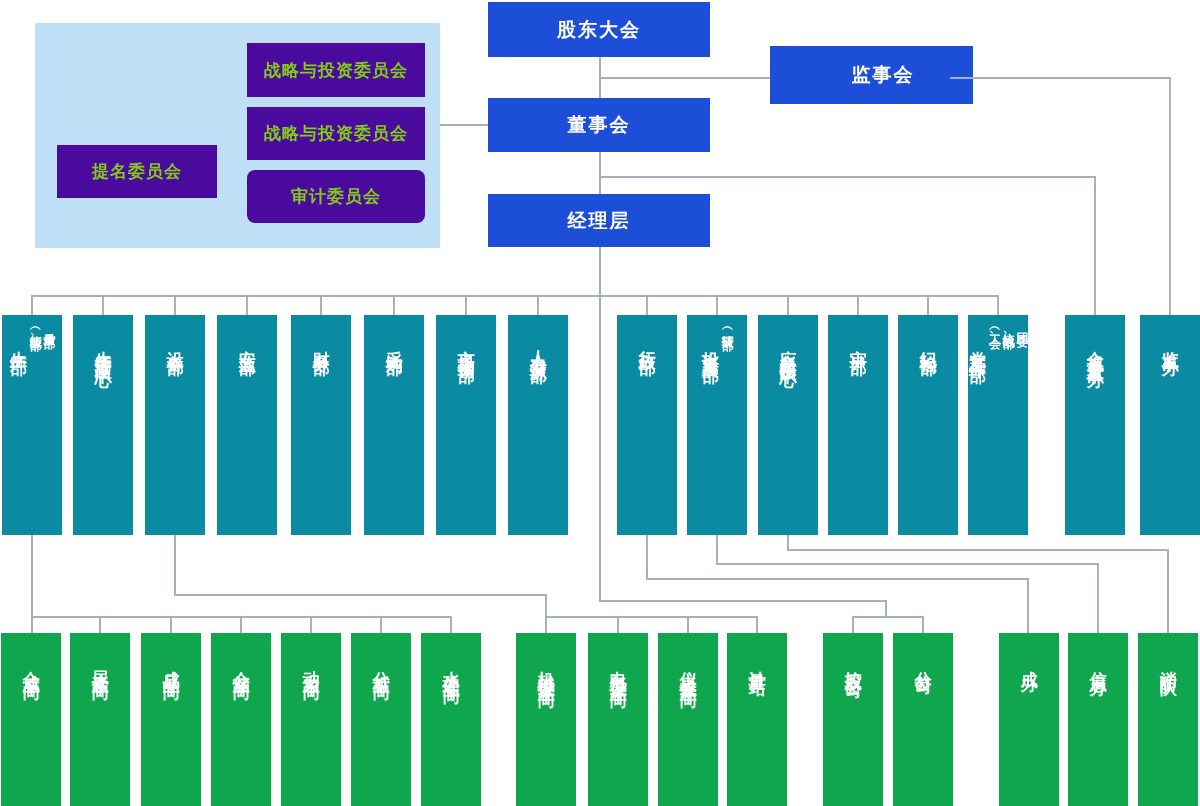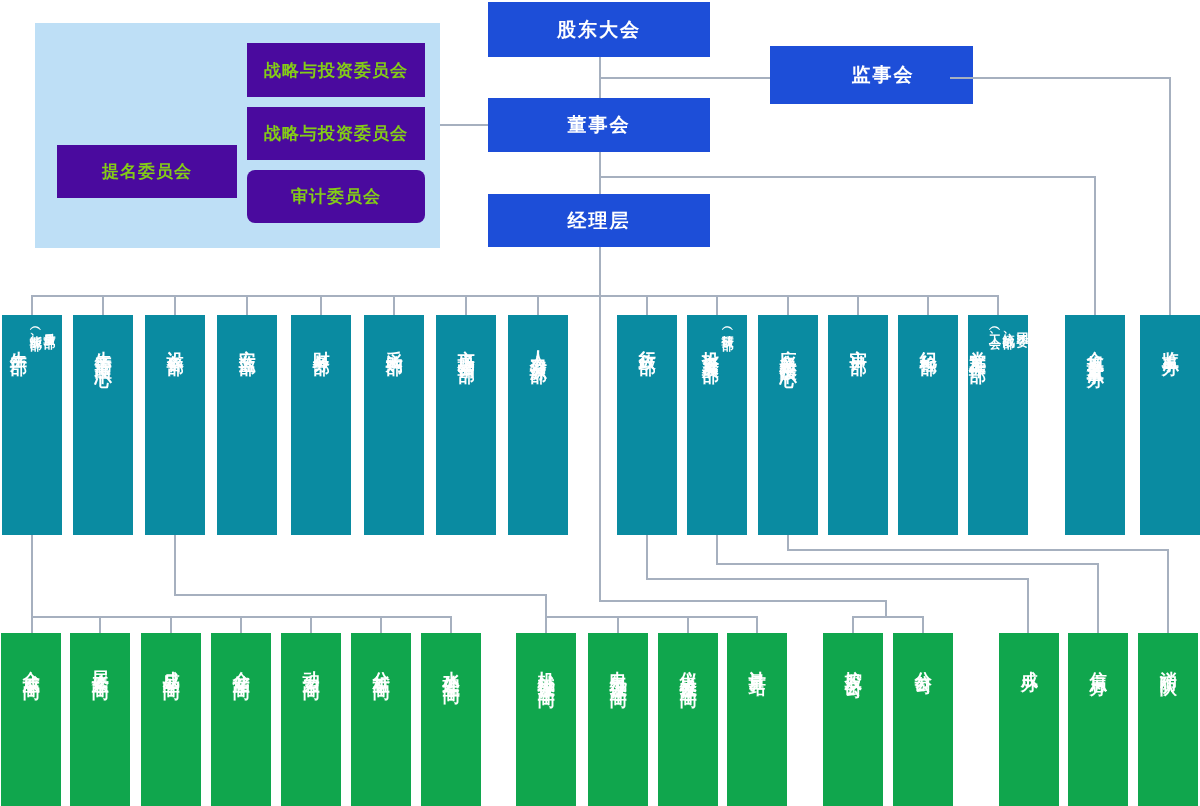--- a/index.html
+++ b/index.html
@@ -51,21 +51,21 @@
 <div class="canvas">
 
   <div class="panel"></div>
 
   <div class="cbox" style="left:247px;top:43px;width:178px;height:54px;">
       <span>战略与投资委员会</span>
     </div>
   <div class="cbox" style="left:247px;top:107px;width:178px;height:53px;">
       <span>战略与投资委员会</span>
     </div>
-  <div class="cbox" style="left:57px;top:145px;width:180px;height:53px;">
+  <div class="cbox" style="left:57px;top:145px;width:160px;height:53px;">
       <span>提名委员会</span>
     </div>
   <div class="cbox" style="left:247px;top:170px;width:178px;height:53px;border-radius:8px;">
       <span>审计委员会</span>
     </div>
 
   <div class="tbox" style="left:488px;top:2px;width:222px;height:55px;">
       <span>股东大会</span>
     </div>
   <div class="tbox" style="left:770px;top:46px;width:180px;height:58px;padding-left:23px;">

